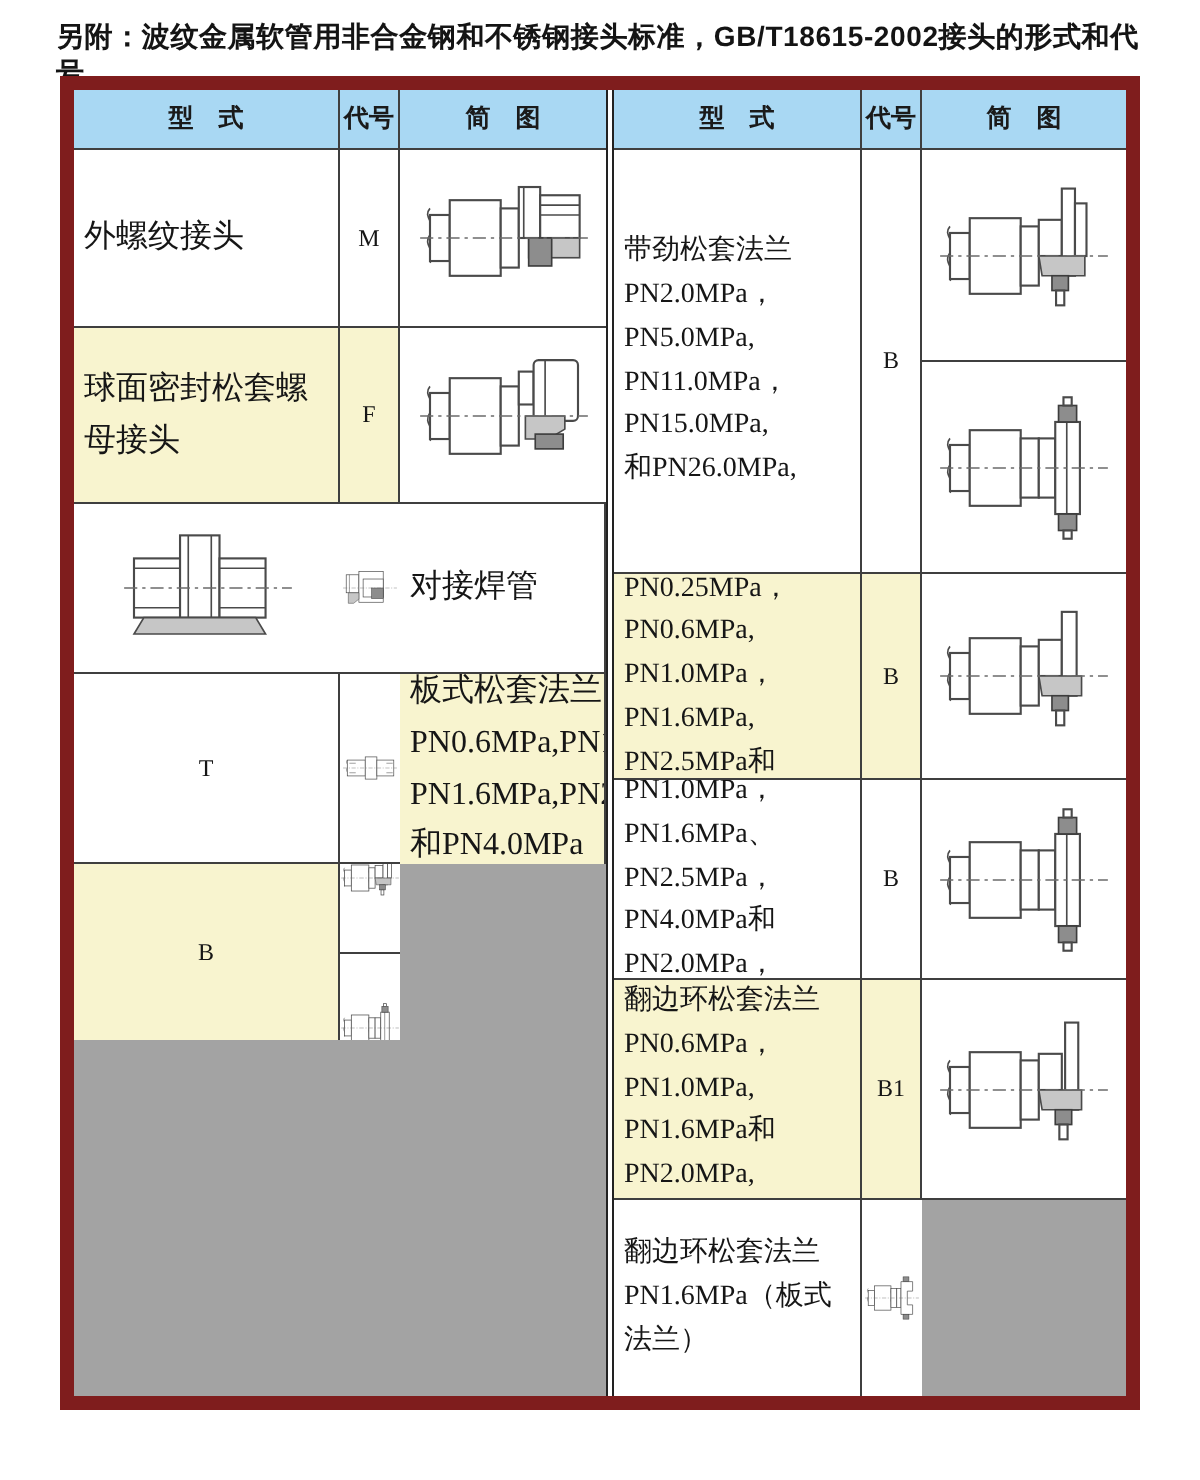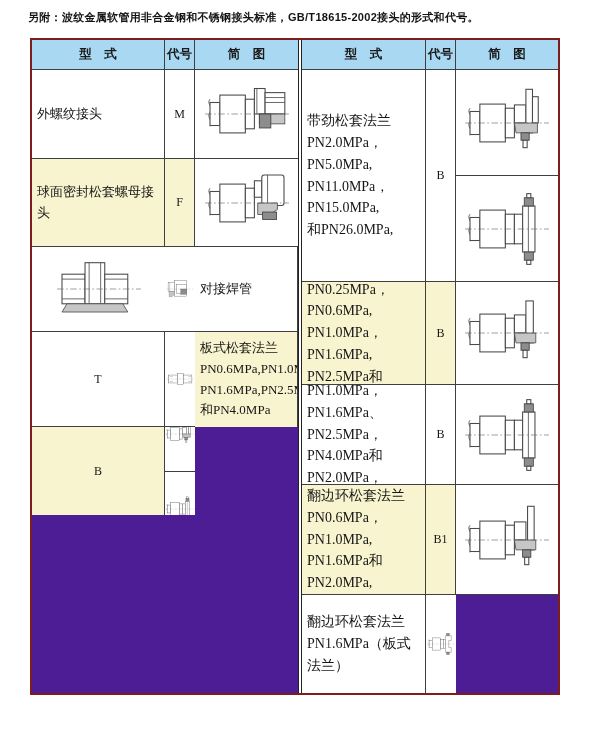--- a/index.html
+++ b/index.html
@@ -4,39 +4,39 @@
 <style>
   html,body{margin:0;padding:0;}
   body{
     width:600px;height:740px;background:#ffffff;
     font-family:"Liberation Serif", serif;
     position:relative;overflow:hidden;
   }
   .title{
     position:absolute;left:28px;top:10px;width:560px;
     font-family:"Liberation Sans", sans-serif;
-    font-weight:bold;font-size:11px;color:#141414;letter-spacing:0.3px;
+    font-weight:bold;font-size:14px;color:#141414;letter-spacing:0.3px;
   }
   .tbl{
     position:absolute;left:30px;top:38px;
-    display:flex;border:2px solid #7f1d1d;background:#4c1d95;
+    display:flex;border:7px solid #7f1d1d;background:#a3a3a3;
   }
   .half{display:grid;}
   .half.left{grid-template-columns:133px 30px 103px;
     grid-template-rows:30px 89px 88px 85px 95px 88px 178px;}
   .half.right{grid-template-columns:124px 30px 102px;
     grid-template-rows:30px 212px 103px 100px 110px 98px;}
   .dvd{width:2px;background:#fff;border-left:1.5px solid #222;border-right:1.5px solid #222;}
   .c{border-right:1px solid #3f3f3f;border-bottom:1px solid #3f3f3f;background:#fff;
      box-sizing:border-box;overflow:hidden;}
   .noR{border-right:none;}
   .noB{border-bottom:none;}
   .hd{background:#a9d8f3;display:flex;align-items:center;justify-content:center;
       font-weight:bold;font-size:12.5px;color:#1a1a1a;}
-  .tc{display:flex;align-items:center;padding:4px 5px;font-size:13px;color:#161616;
+  .tc{display:flex;align-items:center;padding:4px 5px;font-size:16px;color:#161616;
       white-space:pre-line;line-height:1.6;}
   .half.right .tc{font-size:14px;line-height:1.55;}
   .cc{display:flex;align-items:center;justify-content:center;font-size:12px;color:#161616;}
   .y{background:#f8f4cf;}
   .dc{display:flex;align-items:center;justify-content:center;padding:1px;}
   .dc.split{flex-direction:column;padding:0;}
   .sub{flex:1 1 0;width:100%;display:flex;align-items:center;justify-content:center;}
   .subB{border-bottom:1px solid #3f3f3f;box-sizing:border-box;}
   .diag{width:96px;height:74px;}
   .s{fill:#ffffff;stroke:#4a4a4a;stroke-width:1.3;stroke-linejoin:miter;}

